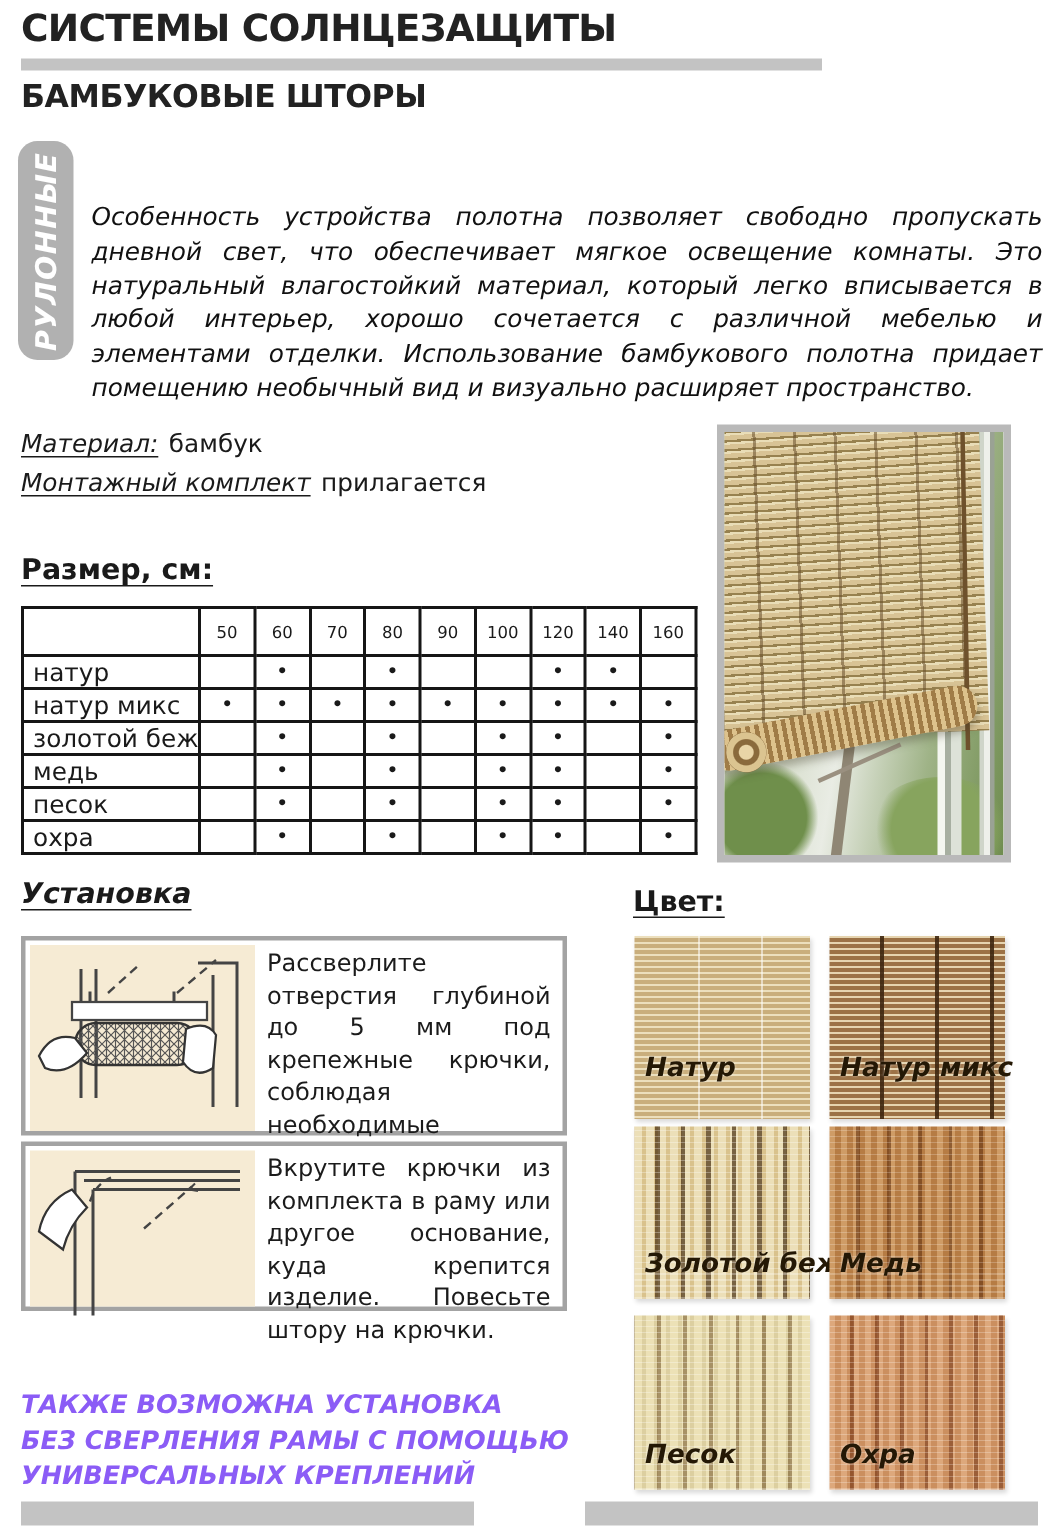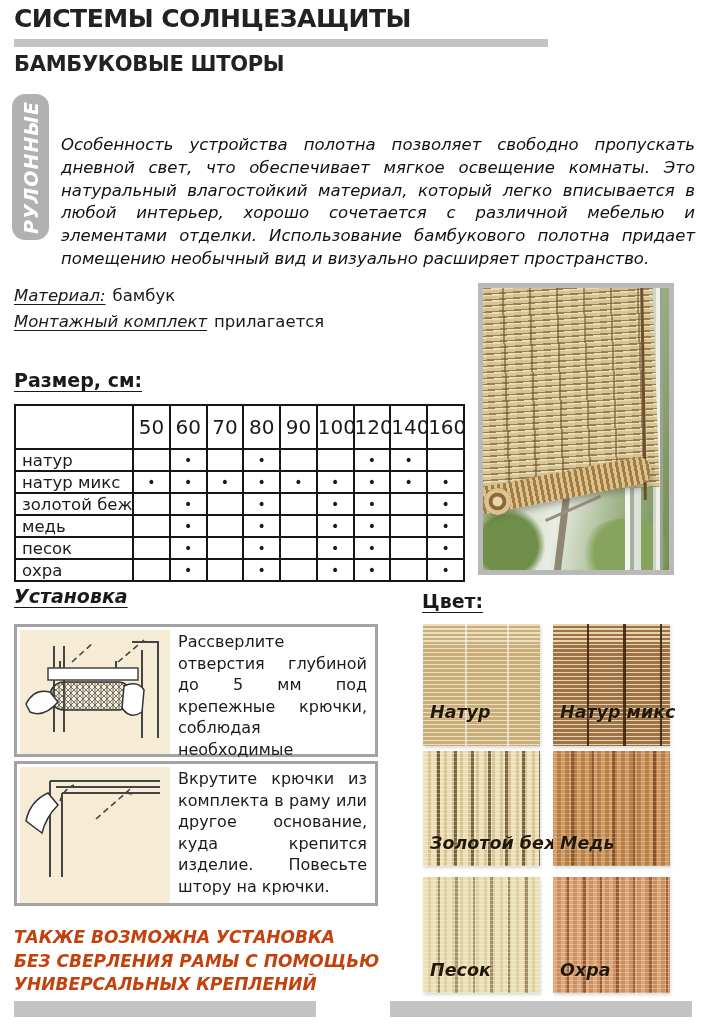--- a/index.html
+++ b/index.html
@@ -21,21 +21,21 @@
   .desc { position:absolute; left:61px; top:92px; width:634px; font-style:italic; font-size:16.5px; line-height:22.8px; text-align:justify; color:#111;margin-top:42px; }
 
   
   .specs { position:absolute; left:14px; top:283px; font-size:16.5px; line-height:25.5px; }
   .spec-label { font-style:italic; text-decoration:underline; text-underline-offset:3px; margin-right:7px; }
 
   
   .h-size { position:absolute; left:14px; top:369px; font-size:19px; font-weight:700; text-decoration:underline; text-underline-offset:4px; }
   table.size { position:absolute; left:14px; top:404px; border-collapse:collapse; table-layout:fixed; width:451px; }
   table.size td { border:2px solid #161616; text-align:center; font-size:16.5px; height:22px; padding:0; white-space:nowrap; overflow:hidden; }
-  table.size thead td { height:44px; font-size:20px;margin-left:36px; }
+  table.size thead td { height:32px; font-size:11px;margin-left:36px; }
   table.size td.rowlabel { width:118px; text-align:left; padding-left:6px; }
   table.size td.dotcell { font-size:14px; }
 
   
   .photo { position:absolute; left:478px; top:283px; width:196px; height:292px; border:5px solid #b9b9b9; background:#fff; }
   .photo-inner { position:absolute; inset:0; overflow:hidden; }
   .pv-bg { position:absolute; inset:0; background:linear-gradient(100deg,#7c9457 0%,#c8d2b8 20%,#e9ece4 48%,#9fb387 74%,#6f8c4f 100%); }
   .pv-trunk { position:absolute; left:76px; bottom:-4px; width:7px; height:90px; background:#8f8674; transform:rotate(7deg); }
   .pv-branch { position:absolute; left:60px; bottom:60px; width:60px; height:3px; background:#9a9080; transform:rotate(-24deg); }
   .pv-leaf1 { position:absolute; left:-14px; bottom:-12px; width:78px; height:74px; border-radius:50%; background:radial-gradient(circle,#6f8f4b 0 55%,rgba(111,143,75,0) 70%); }
@@ -49,26 +49,26 @@
   .pv-cord { position:absolute; right:24px; top:-2px; width:3px; height:214px; background:#6e512c; transform:rotate(-1deg); }
   .pv-roll { position:absolute; left:-12px; top:184px; width:182px; height:27px; border-radius:14px; transform:rotate(-11deg);
     background:repeating-linear-gradient(90deg,#ddc28c 0 3px,#a07c47 3px 6px); box-shadow:0 4px 6px rgba(60,55,35,.35); }
   .pv-roll-end { position:absolute; left:1px; top:200px; width:27px; height:27px; border-radius:50%; transform:rotate(-11deg);
     background:radial-gradient(circle at 50% 50%, #e9d5a7 0 24%, #8a6a3c 28% 44%, #dbc490 48% 68%, #7c5f36 72% 100%); }
 
   
   .h-install { position:absolute; left:14px; top:585px; font-size:19px; font-weight:700; font-style:italic; text-decoration:underline; text-underline-offset:4px; }
   .step-box { position:absolute; left:14px; width:364px; border:3px solid #a3a3a3; background:#fff; display:flex; }
   .step-box.one { top:624px; height:133px; }
-  .step-box.two { top:761px; height:145px; }
+  .step-box.two { top:761px; height:113px; }
   .step-illu { flex:0 0 150px; margin:3px 0 0 3px; background:#f6ebd4; }
   .step-illu svg { display:block; }
   .step-text { flex:1; padding:4px 8px 0 8px; font-size:16px; line-height:21.5px; text-align:justify; color:#1b1b1b; }
 
-  .note { position:absolute; left:14px; top:926px; font-size:17px; font-weight:700; font-style:italic; line-height:23.5px; color:#c2410c; }
+  .note { position:absolute; left:14px; top:926px; font-size:17px; font-weight:700; font-style:italic; line-height:23.5px; color:#8b5cf6; }
 
   
   .h-color { position:absolute; left:422px; top:590px; font-size:19px; font-weight:700; text-decoration:underline; text-underline-offset:4px; }
   .swatch { position:absolute; width:117px; box-shadow:1px 2px 3px rgba(0,0,0,.15); }
   .swatch-label { position:absolute; left:7px; bottom:13px; font-size:17.5px; font-weight:700; font-style:italic; color:#241805; text-shadow:0 0 2px rgba(255,255,255,.55); white-space:nowrap; }
   .swatch.r1 .swatch-label { bottom:24px; }
 
   .sw-natur { background:
       linear-gradient(90deg, rgba(0,0,0,0) 0 36%, rgba(255,255,255,.55) 36% 37.5%, rgba(0,0,0,0) 37.5% 72%, rgba(255,255,255,.55) 72% 73.5%, rgba(0,0,0,0) 73.5%),
       repeating-linear-gradient(180deg,#ecdfbd 0 1.5px,#c9ae7c 1.5px 4px); }

